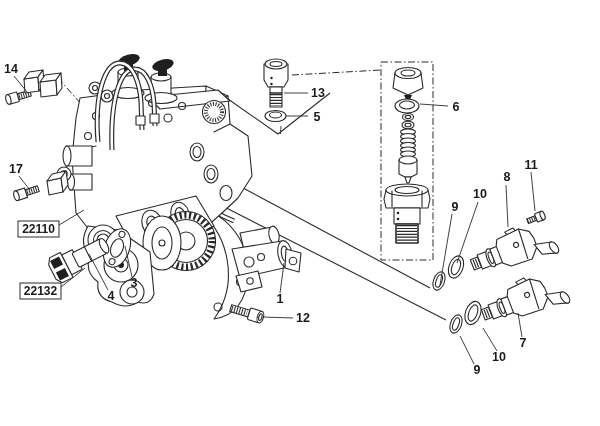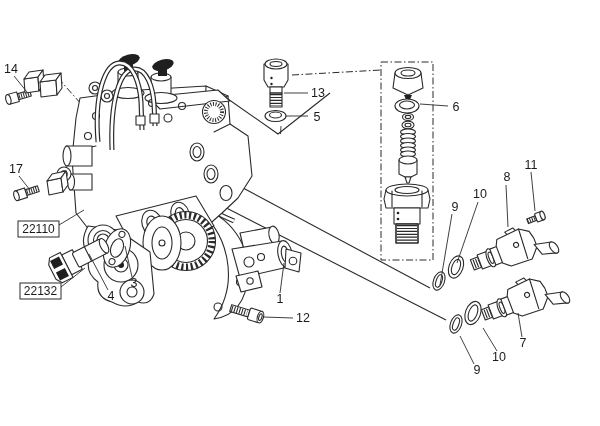--- a/index.html
+++ b/index.html
@@ -2,20 +2,21 @@
 <html><head>
 <meta charset="utf-8">
 <style>
   html, body { margin: 0; padding: 0; background: #ffffff; }
   .stage {
     position: relative;
     width: 600px; height: 426px;
     background: #ffffff;
     overflow: hidden;
     font-family: "Liberation Sans", sans-serif;
+    font-weight: bold;
   }
   svg { display: block; }
   svg .ln   { stroke:#2a2a2a; stroke-width:1.1; stroke-linejoin:round; stroke-linecap:round; }
   svg .wf   { fill:#ffffff; }
   svg .nf   { fill:none; }
   svg .blk  { fill:#1f1f1f; stroke:none; }
   svg .lnD  { stroke:#2a2a2a; fill:none; }
   svg .tubeO{ fill:none; stroke:#2a2a2a; stroke-width:5; }
   svg .tubeI{ fill:none; stroke:#ffffff; stroke-width:2.6; }
   svg .leader { stroke:#2a2a2a; stroke-width:0.9; fill:none; }

